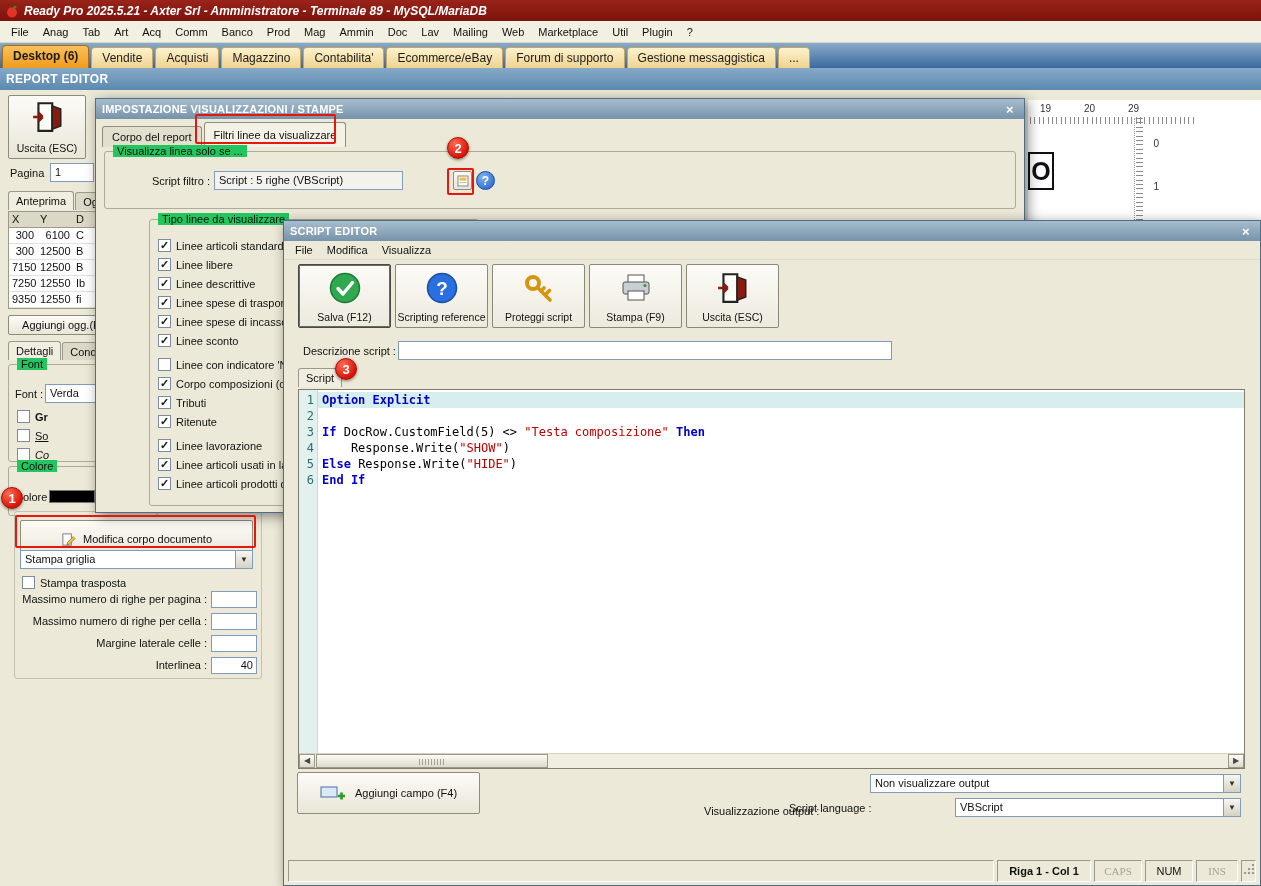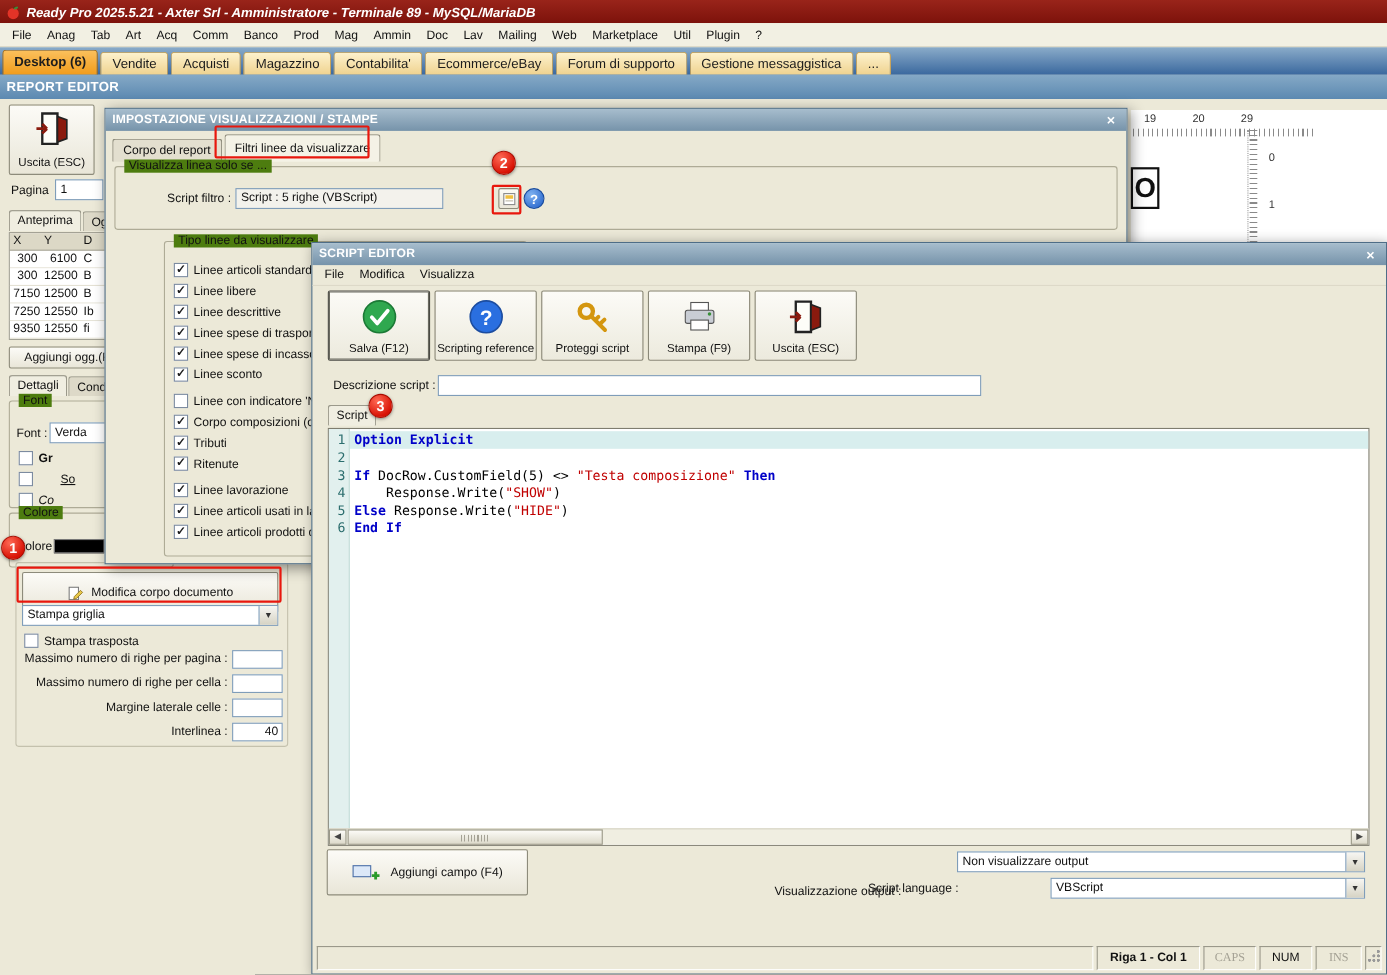--- a/index.html
+++ b/index.html
@@ -19,21 +19,21 @@
   
   .lbl{position:absolute;white-space:nowrap;}
   .btn{position:absolute;display:flex;align-items:center;justify-content:center;background:linear-gradient(180deg,#fcfbf7,#e9e6d8);border:1px solid #8d8b7b;border-radius:2px;font-size:11px;white-space:nowrap;overflow:hidden;}
   .tinput{position:absolute;height:19px;border:1px solid #7f9db9;background:#fff;padding:2px 4px;font-size:11px;white-space:nowrap;overflow:hidden;}
   .tinput.ro{background:#f3f2ec;}
   .combo{position:absolute;height:19px;border:1px solid #7f9db9;background:#fff;display:flex;}
   .combo .cval{flex:1;padding:2px 4px;overflow:hidden;white-space:nowrap;}
   .combo .carrow{width:17px;border-left:1px solid #7f9db9;background:linear-gradient(180deg,#f7f6f2,#d6d3c4);display:flex;align-items:center;justify-content:center;font-size:8px;color:#333;}
   .group{position:absolute;border:1px solid #aeab96;border-radius:3px;}
   .group.soft{border-color:#c4c1ad;}
-  .glabel{position:absolute;top:-7px;left:8px;background:#4d7c0f;padding:0 4px;white-space:nowrap;}
+  .glabel{position:absolute;top:-7px;left:8px;background:#22c55e;padding:0 4px;white-space:nowrap;}
   .cbrow{display:flex;align-items:center;gap:5px;height:19px;white-space:nowrap;}
   .cbrow.gap{margin-top:5px;}
   .cb{flex:none;width:13px;height:13px;border:1px solid #7c8ba0;background:#fff;font-size:11px;line-height:11px;text-align:center;color:#1b1b1b;font-weight:bold;}
   .minitabs{position:absolute;display:flex;align-items:flex-end;height:20px;}
   .mtab{padding:3px 7px 2px;border:1px solid #9b998b;border-bottom:none;background:#ddd9c8;border-radius:3px 3px 0 0;margin-right:1px;}
   .mtab.active{background:#f0eee1;padding-bottom:3px;}
   .swatch{width:46px;height:13px;background:#000;border:1px solid #777;}
 
   
   .objtable{position:absolute;width:121px;background:#fff;border:1px solid #9b998b;font-size:11px;}
@@ -42,21 +42,21 @@
   .tcell{padding:1px 3px;overflow:hidden;white-space:nowrap;}
   .tcell.c0{width:28px;text-align:right;}
   .tcell.c1{width:36px;text-align:right;}
   .tcell.c2{width:50px;text-align:left;}
   .thead .tcell{text-align:left;}
   .exitbtn{flex-direction:column;gap:3px;padding-top:4px;justify-content:flex-start;font-size:10.5px;}
   .fieldrow{display:flex;align-items:center;height:22px;}
   .flab{flex:1;text-align:right;padding-right:4px;white-space:nowrap;}
   .finput{width:46px;height:17px;border:1px solid #7f9db9;background:#fff;text-align:right;padding:1px 3px;}
   .fs0{font-weight:bold;}
-  .fs1{text-decoration:underline;margin-left:20px;}
+  .fs1{text-decoration:underline;}
   .fs2{font-style:italic;}
 
   
   .dialog{position:absolute;background:#ece9d8;border:1px solid #4e6d87;box-shadow:3px 3px 12px rgba(0,0,0,.45);}
   .dlg-title{height:20px;background:linear-gradient(180deg,#a7bdcd,#7693aa);color:#fff;font-weight:bold;display:flex;align-items:center;padding:0 6px;letter-spacing:.2px;}
   .dlg-close{margin-left:auto;width:16px;text-align:center;font-size:13px;font-weight:bold;}
   .dlg-menubar{position:absolute;left:0;top:20px;width:100%;height:19px;display:flex;align-items:center;padding:0 4px;border-bottom:1px solid #ddd9c8;}
   .dtabs{position:absolute;display:flex;align-items:flex-end;height:26px;}
   .dtab{padding:4px 9px;border:1px solid #8f8d7d;border-bottom:none;background:#e3dfcf;border-radius:3px 3px 0 0;margin-right:2px;}
   .dtab.active{background:#f4f2e6;padding:6px 9px;}

